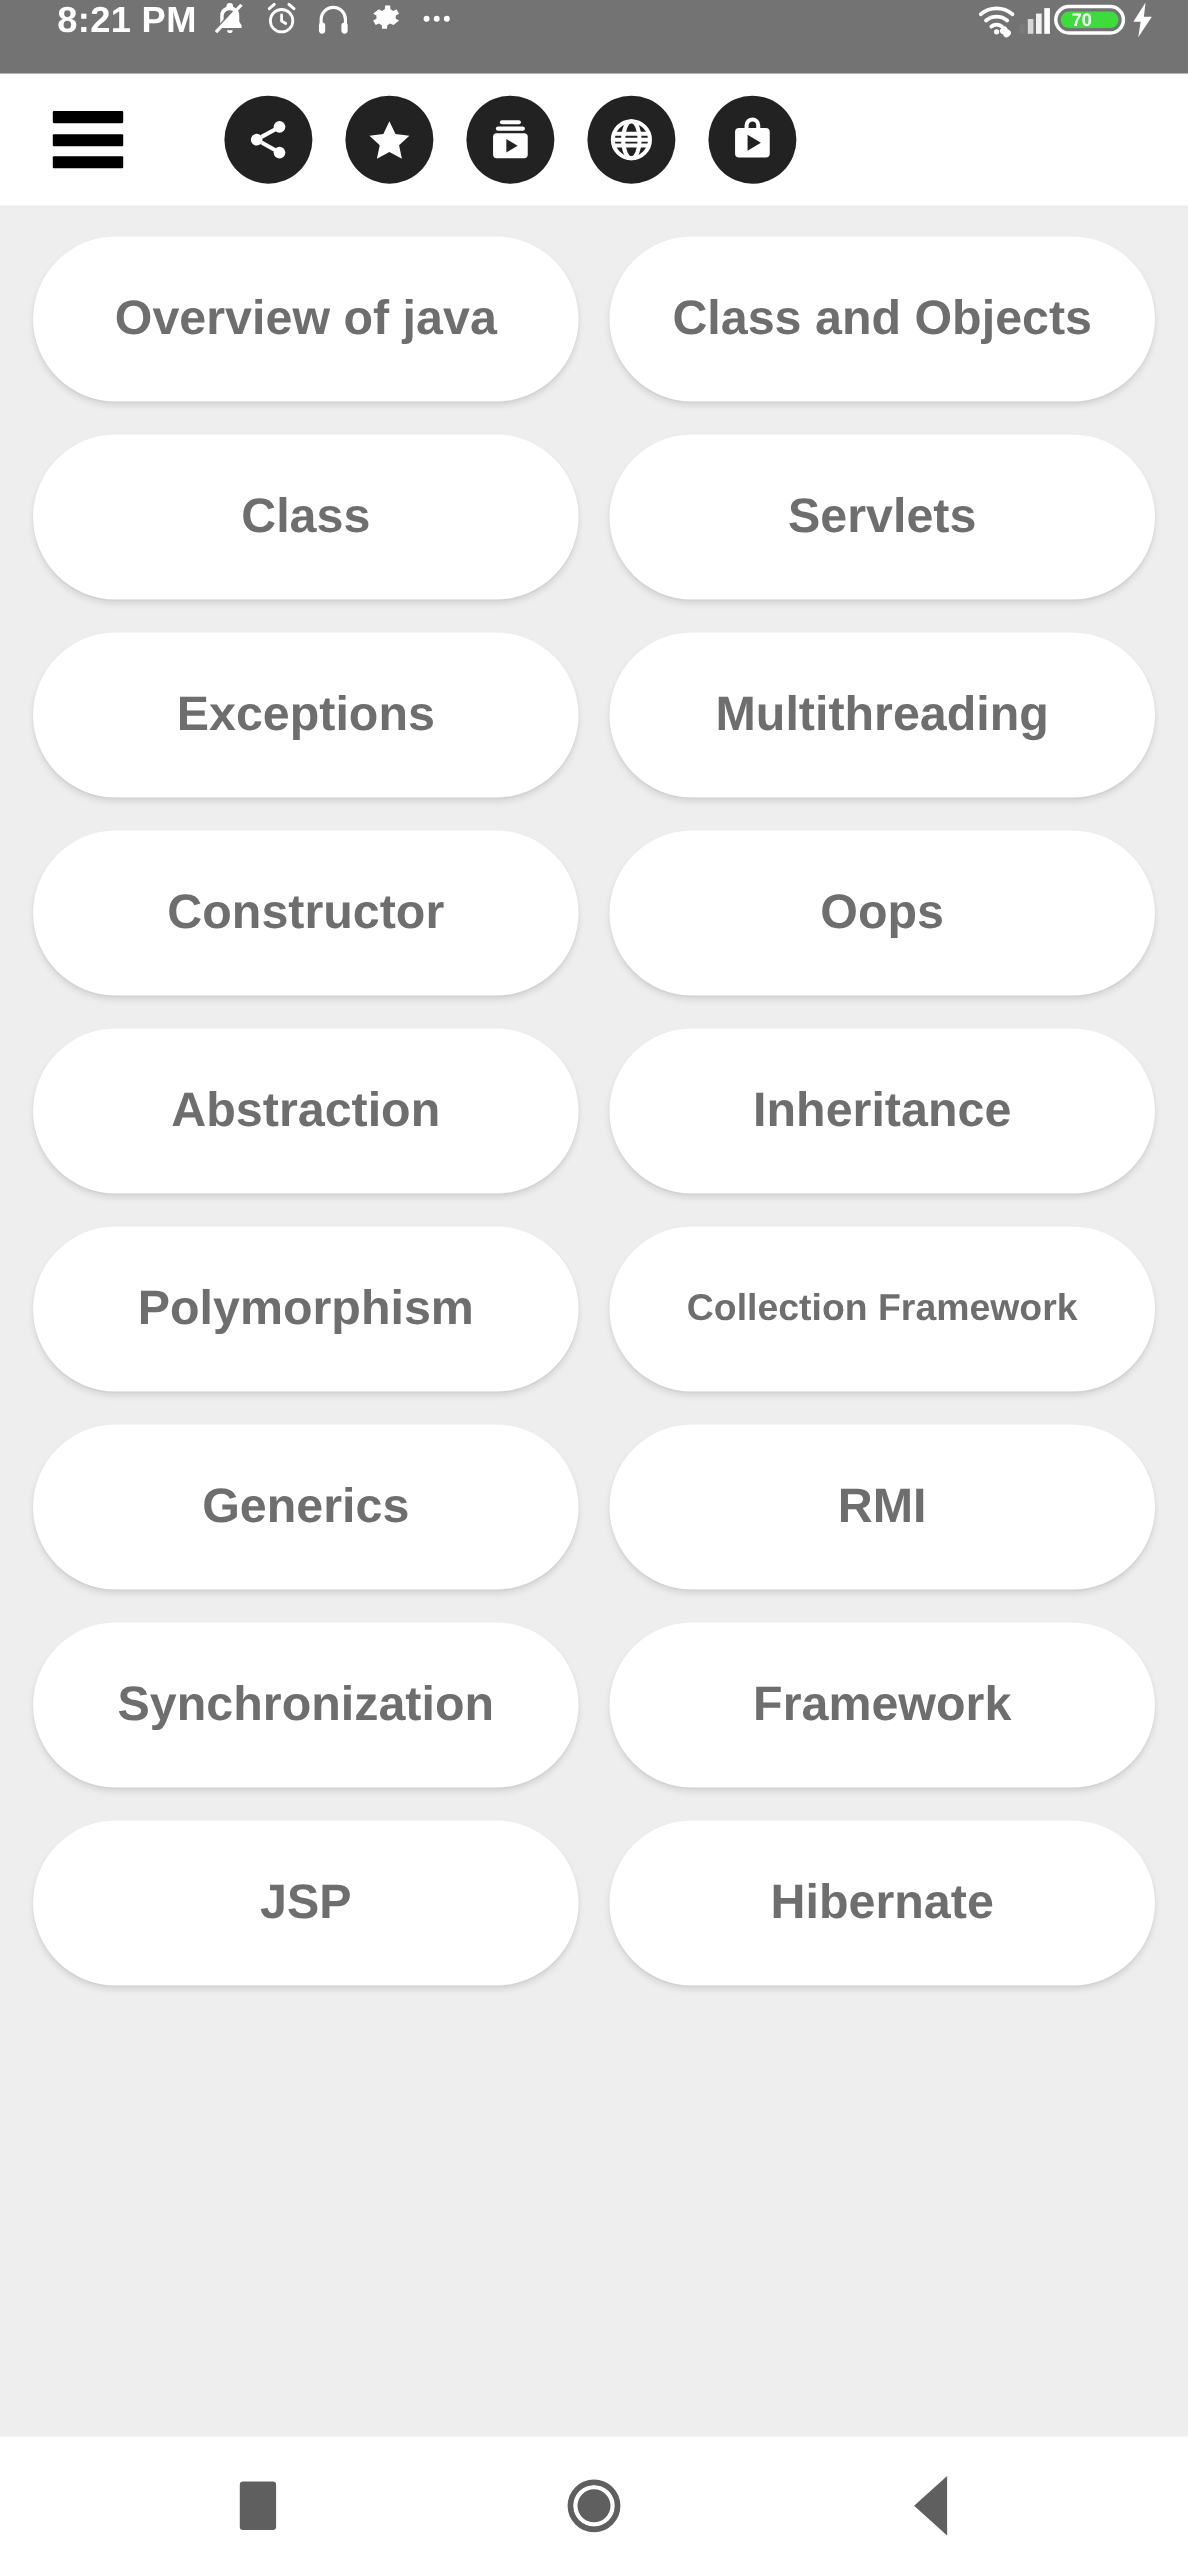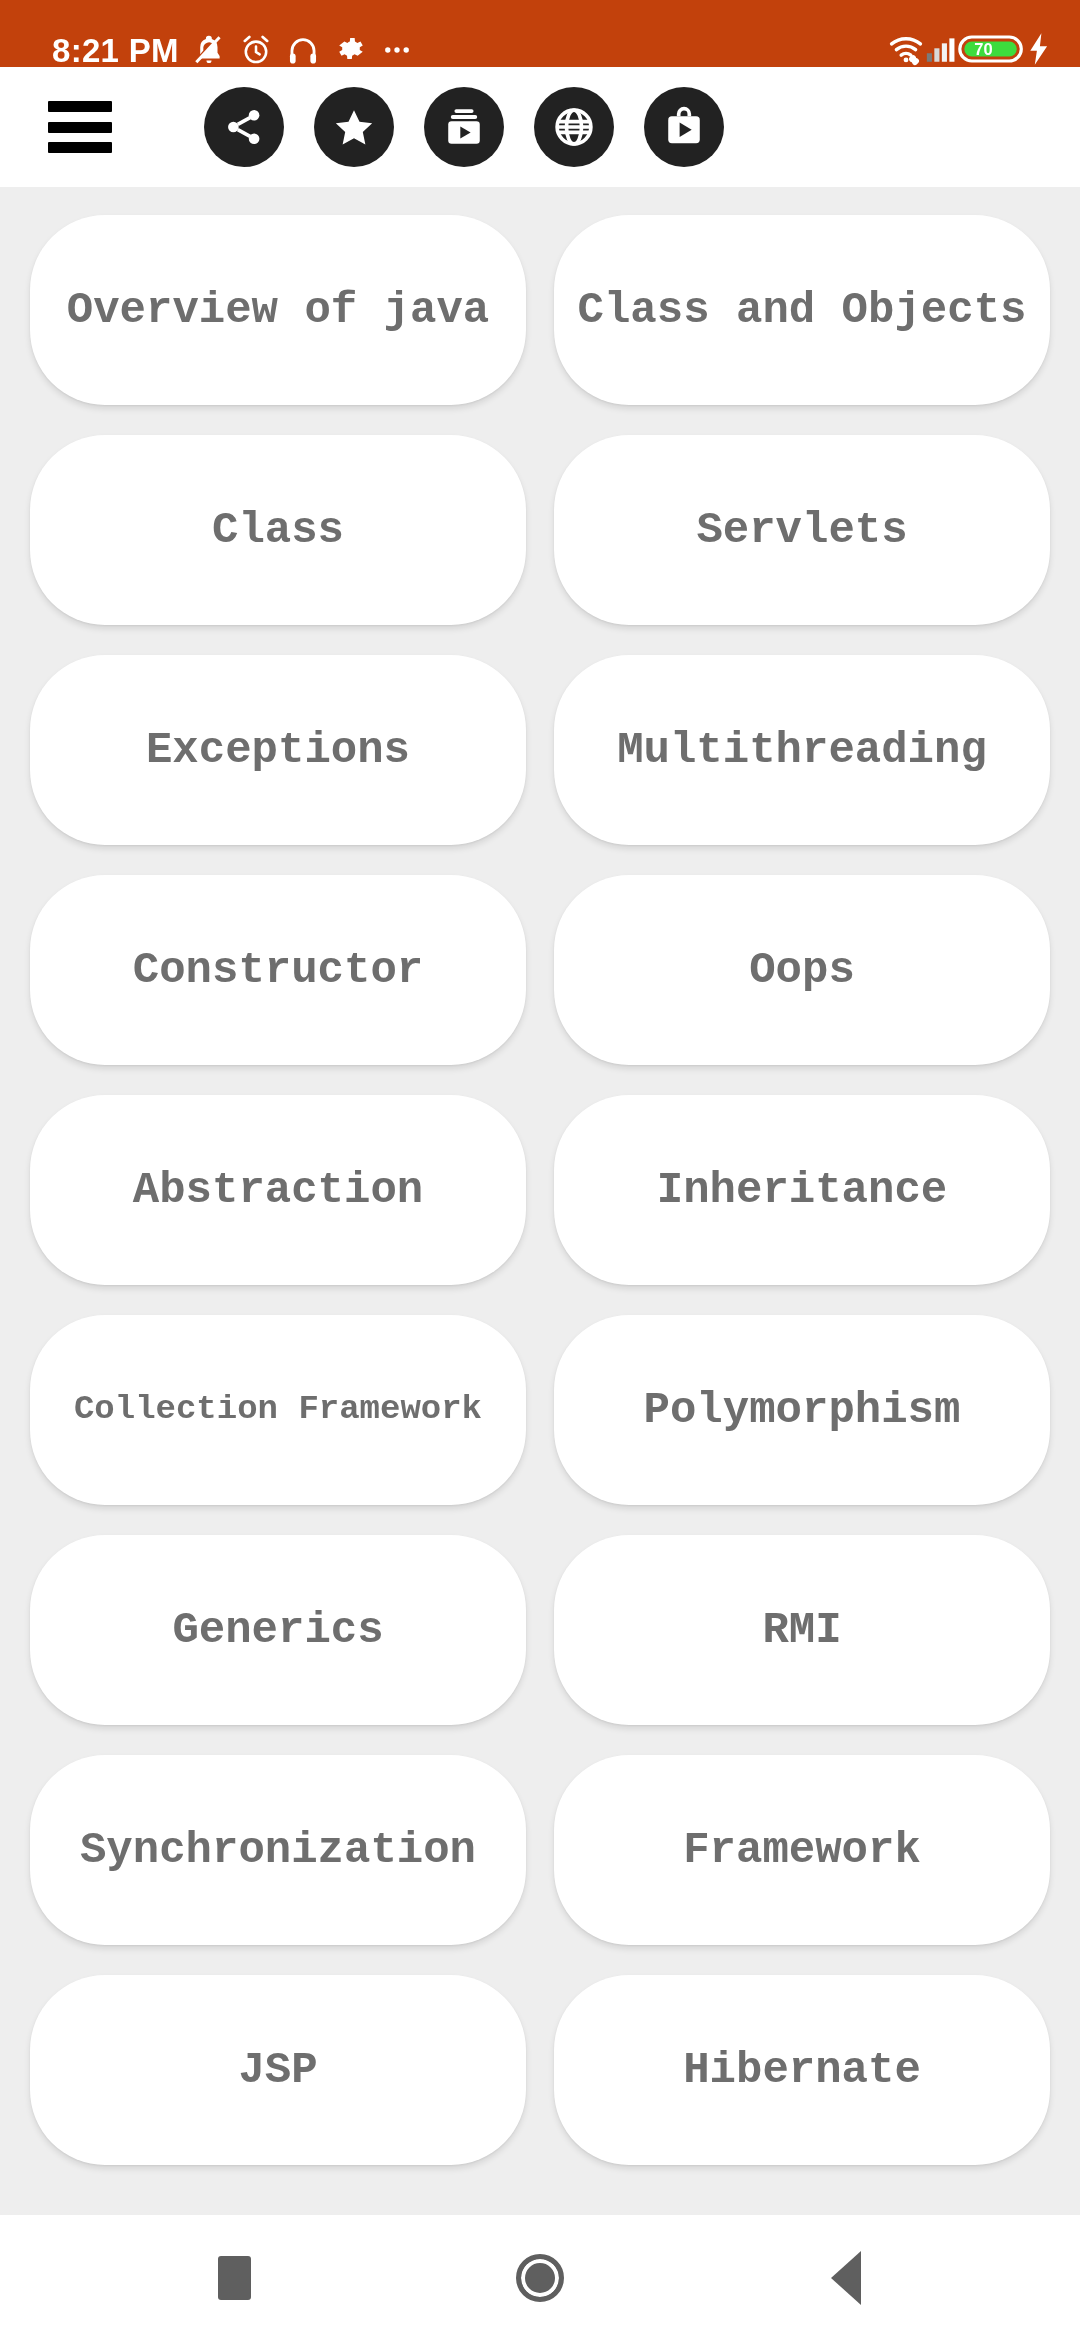--- a/index.html
+++ b/index.html
@@ -7,22 +7,22 @@
   body {
     font-family:"Liberation Sans", sans-serif;
     background:#eeeeee;
     overflow:hidden;
     position:relative;
   }
 
   
   .status-bar{
     height:67px; width:1080px;
-    background:#c2410c;
-    display:flex; align-items:flex-end;
+    background:#737373;
+    display:flex; align-items:flex-start;
     padding:0 26px 0 52px;
     position:relative;
   }
   .status-left{ display:flex; align-items:center; gap:13px; }
   .status-time{
     color:#ffffff; font-size:33px; font-weight:700;
     letter-spacing:.3px; line-height:1;
   }
   .status-right{ margin-left:auto; display:flex; align-items:center; }
   .sb-ico{ display:block; }
@@ -64,28 +64,27 @@
     background:#eeeeee;
     padding:28px 30px 0 30px;
   }
   .grid{
     display:grid;
     grid-template-columns:1fr 1fr;
     column-gap:28px;
     row-gap:30px;
   }
   .card{
-    height:190px;
+    height:150px;
     background:#ffffff;
     border-radius:75px;
     display:flex; align-items:center; justify-content:center;
     box-shadow:0 4px 6px rgba(0,0,0,0.10), 0 1px 2px rgba(0,0,0,0.06);
     cursor:pointer;
     padding:0 18px;
-    font-family:Liberation Mono, monospace;
   }
   .card-label{
     color:#6e6e6e;
     font-size:44px;
     font-weight:700;
     text-align:center;
     line-height:1.1;
     white-space:nowrap;
   }
   .card-label.small{ font-size:34px; }
@@ -271,24 +270,24 @@
     </div>
 
     <div class="card">
       <span class="card-label">Abstraction</span>
     </div>
     <div class="card">
       <span class="card-label">Inheritance</span>
     </div>
 
     <div class="card">
+      <span class="card-label">Polymorphism</span>
+    </div>
+    <div class="card">
       <span class="card-label small">Collection Framework</span>
-    </div>
-    <div class="card">
-      <span class="card-label">Polymorphism</span>
     </div>
 
     <div class="card">
       <span class="card-label">Generics</span>
     </div>
     <div class="card">
       <span class="card-label">RMI</span>
     </div>
 
     <div class="card">

